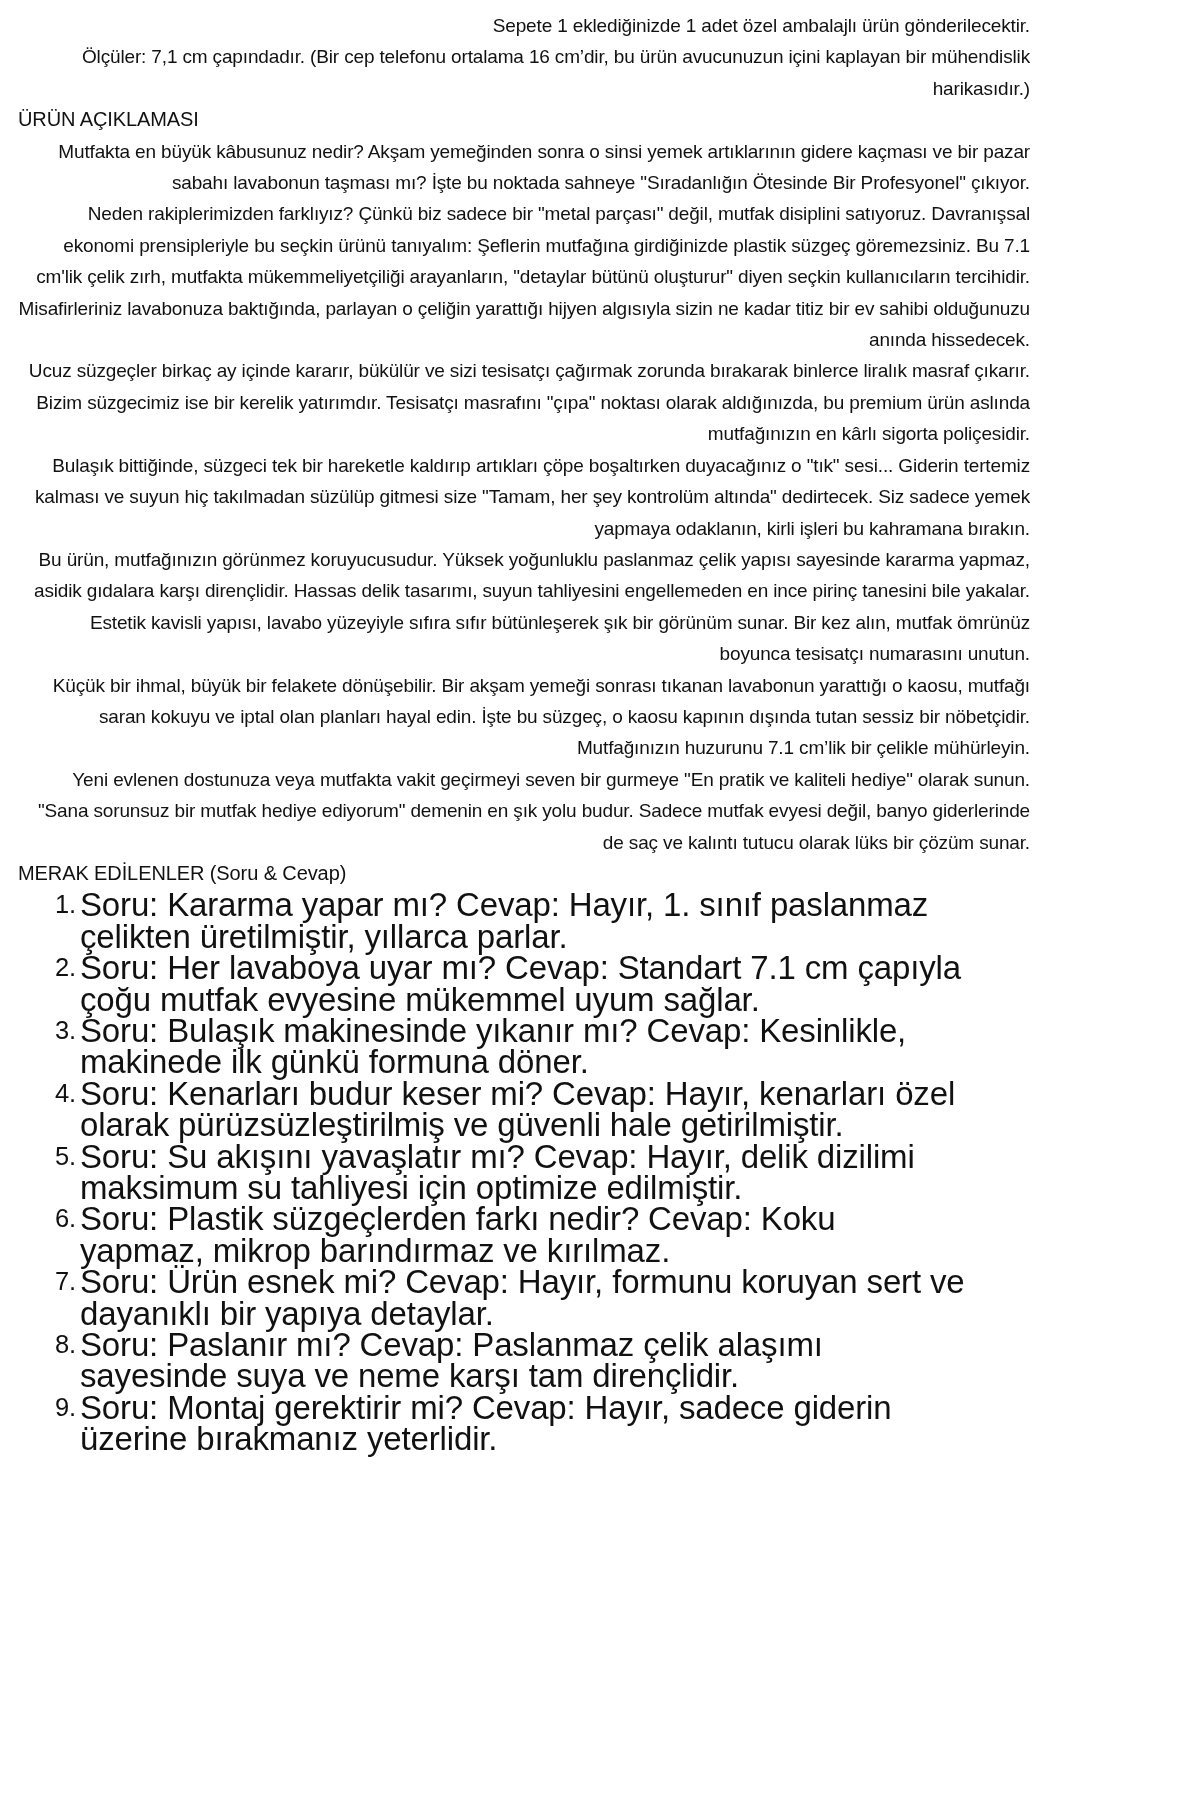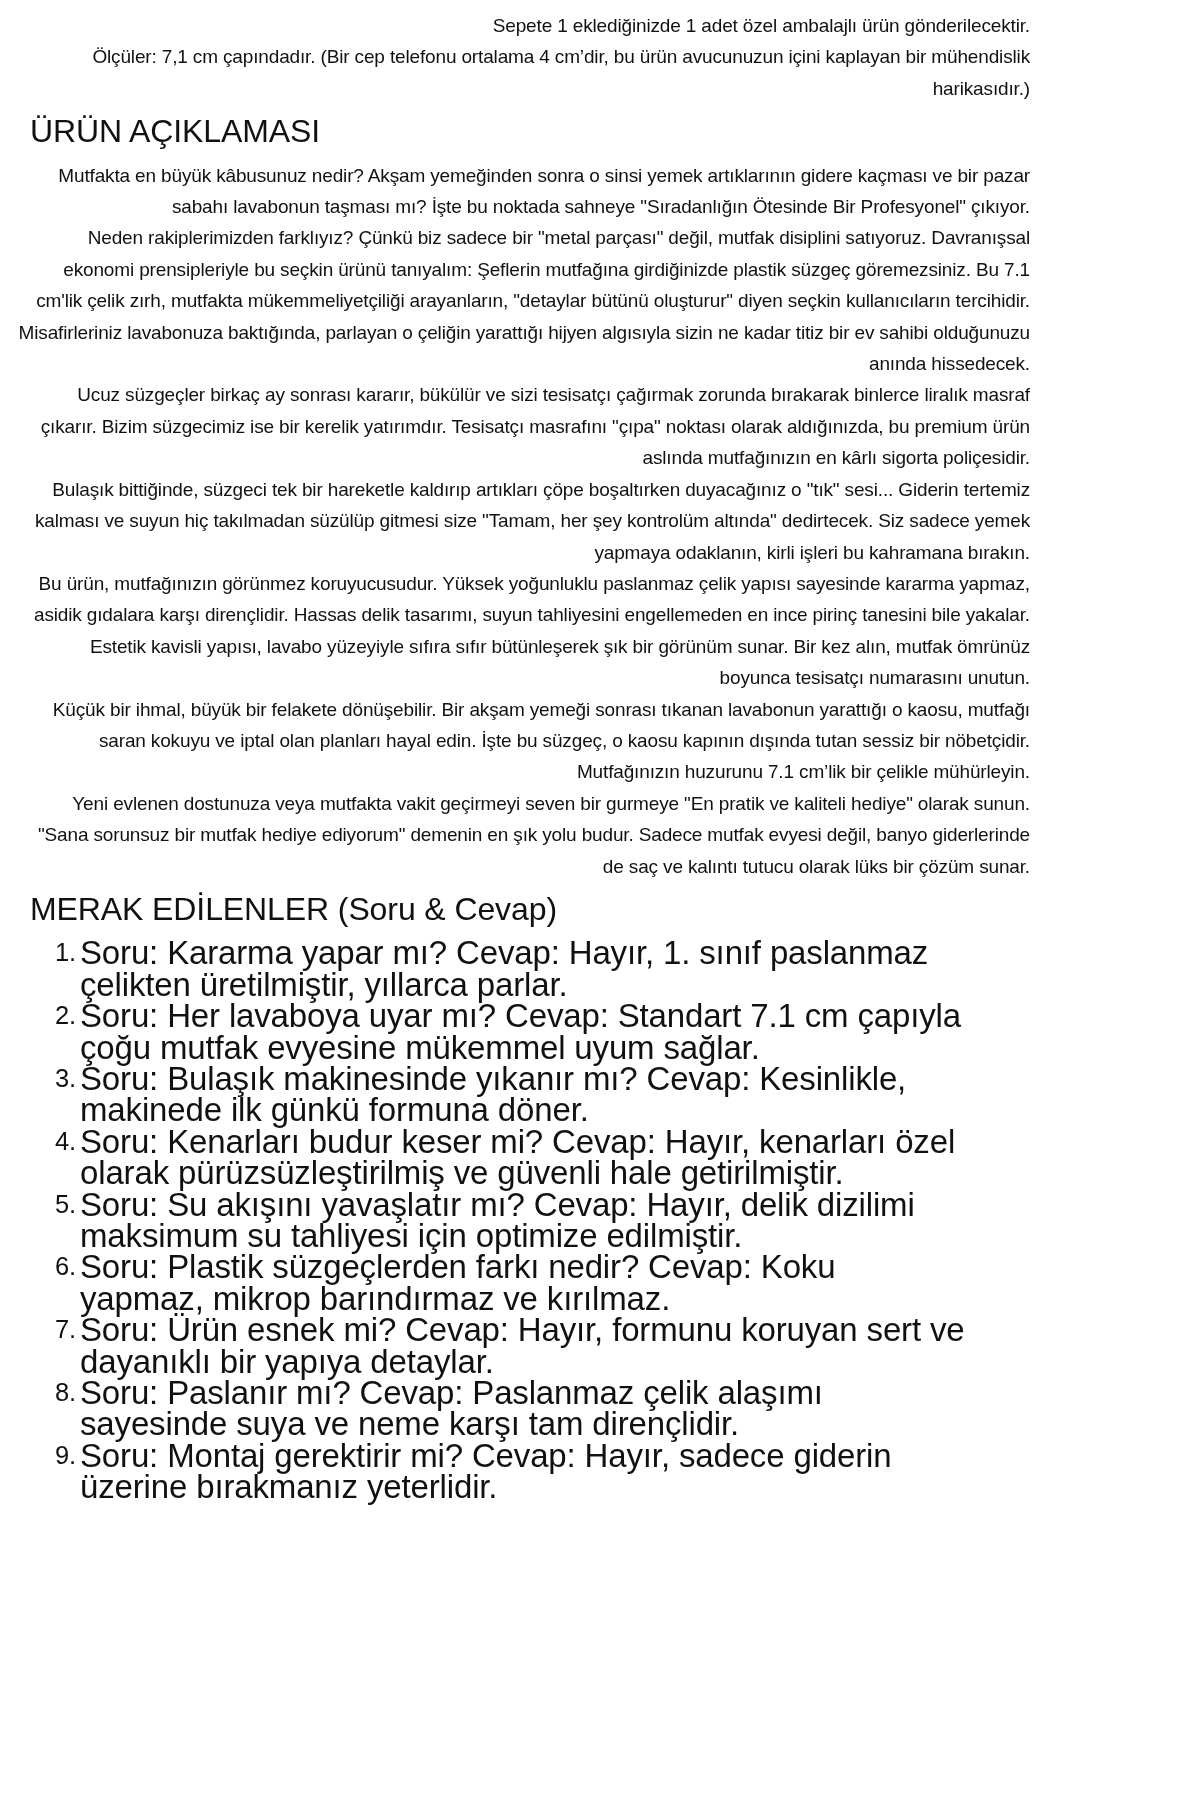--- a/index.html
+++ b/index.html
@@ -24,24 +24,24 @@
     line-height: 31.4px;
     letter-spacing: -0.15px;
     margin: 0;
     padding: 0;
     width: 1012px;
     text-align: right;
     word-spacing: 0px;
     -webkit-font-smoothing: antialiased;
   }
   .heading {
-    font-size: 32px;
+    font-size: 20px;
     line-height: 31.4px;
     letter-spacing: -0.1px;
-    margin: 12px;
+    margin: 0;
     padding: 0;
     font-weight: 400;
     width: 1012px;
   }
   ol.faq {
     margin: 0;
     padding: 0;
     list-style: none;
     counter-reset: faqc;
     width: 1012px;
@@ -69,27 +69,27 @@
     letter-spacing: -0.15px;
   }
   .faq-text { display: inline; }
 </style>
 </head>
 <body>
 
 <div id="doc">
 
   <p class="para">Sepete 1 eklediğinizde 1 adet özel ambalajlı ürün gönderilecektir.</p>
-  <p class="para">Ölçüler: 7,1 cm çapındadır. (Bir cep telefonu ortalama 4 cm’dir, bu ürün avucunuzun içini kaplayan bir mühendislik harikasıdır.)</p>
+  <p class="para">Ölçüler: 7,1 cm çapındadır. (Bir cep telefonu ortalama 16 cm’dir, bu ürün avucunuzun içini kaplayan bir mühendislik harikasıdır.)</p>
 
   <p class="heading">ÜRÜN AÇIKLAMASI</p>
 
   <p class="para">Mutfakta en büyük kâbusunuz nedir? Akşam yemeğinden sonra o sinsi yemek artıklarının gidere kaçması ve bir pazar sabahı lavabonun taşması mı? İşte bu noktada sahneye "Sıradanlığın Ötesinde Bir Profesyonel" çıkıyor.</p>
   <p class="para">Neden rakiplerimizden farklıyız? Çünkü biz sadece bir "metal parçası" değil, mutfak disiplini satıyoruz. Davranışsal ekonomi prensipleriyle bu seçkin ürünü tanıyalım: Şeflerin mutfağına girdiğinizde plastik süzgeç göremezsiniz. Bu 7.1 cm'lik çelik zırh, mutfakta mükemmeliyetçiliği arayanların, "detaylar bütünü oluşturur" diyen seçkin kullanıcıların tercihidir. Misafirleriniz lavabonuza baktığında, parlayan o çeliğin yarattığı hijyen algısıyla sizin ne kadar titiz bir ev sahibi olduğunuzu anında hissedecek.</p>
-  <p class="para">Ucuz süzgeçler birkaç ay sonrası kararır, bükülür ve sizi tesisatçı çağırmak zorunda bırakarak binlerce liralık masraf çıkarır. Bizim süzgecimiz ise bir kerelik yatırımdır. Tesisatçı masrafını "çıpa" noktası olarak aldığınızda, bu premium ürün aslında mutfağınızın en kârlı sigorta poliçesidir.</p>
+  <p class="para">Ucuz süzgeçler birkaç ay içinde kararır, bükülür ve sizi tesisatçı çağırmak zorunda bırakarak binlerce liralık masraf çıkarır. Bizim süzgecimiz ise bir kerelik yatırımdır. Tesisatçı masrafını "çıpa" noktası olarak aldığınızda, bu premium ürün aslında mutfağınızın en kârlı sigorta poliçesidir.</p>
   <p class="para">Bulaşık bittiğinde, süzgeci tek bir hareketle kaldırıp artıkları çöpe boşaltırken duyacağınız o "tık" sesi... Giderin tertemiz kalması ve suyun hiç takılmadan süzülüp gitmesi size "Tamam, her şey kontrolüm altında" dedirtecek. Siz sadece yemek yapmaya odaklanın, kirli işleri bu kahramana bırakın.</p>
 
 
   <p class="para">Bu ürün, mutfağınızın görünmez koruyucusudur. Yüksek yoğunluklu paslanmaz çelik yapısı sayesinde kararma yapmaz, asidik gıdalara karşı dirençlidir. Hassas delik tasarımı, suyun tahliyesini engellemeden en ince pirinç tanesini bile yakalar. Estetik kavisli yapısı, lavabo yüzeyiyle sıfıra sıfır bütünleşerek şık bir görünüm sunar. Bir kez alın, mutfak ömrünüz boyunca tesisatçı numarasını unutun.</p>
   <p class="para">Küçük bir ihmal, büyük bir felakete dönüşebilir. Bir akşam yemeği sonrası tıkanan lavabonun yarattığı o kaosu, mutfağı saran kokuyu ve iptal olan planları hayal edin. İşte bu süzgeç, o kaosu kapının dışında tutan sessiz bir nöbetçidir. Mutfağınızın huzurunu 7.1 cm’lik bir çelikle mühürleyin.</p>
   <p class="para">Yeni evlenen dostunuza veya mutfakta vakit geçirmeyi seven bir gurmeye "En pratik ve kaliteli hediye" olarak sunun. "Sana sorunsuz bir mutfak hediye ediyorum" demenin en şık yolu budur. Sadece mutfak evyesi değil, banyo giderlerinde de saç ve kalıntı tutucu olarak lüks bir çözüm sunar.</p>
 
   <p class="heading">MERAK EDİLENLER (Soru &amp; Cevap)</p>
 
   <ol class="faq">

